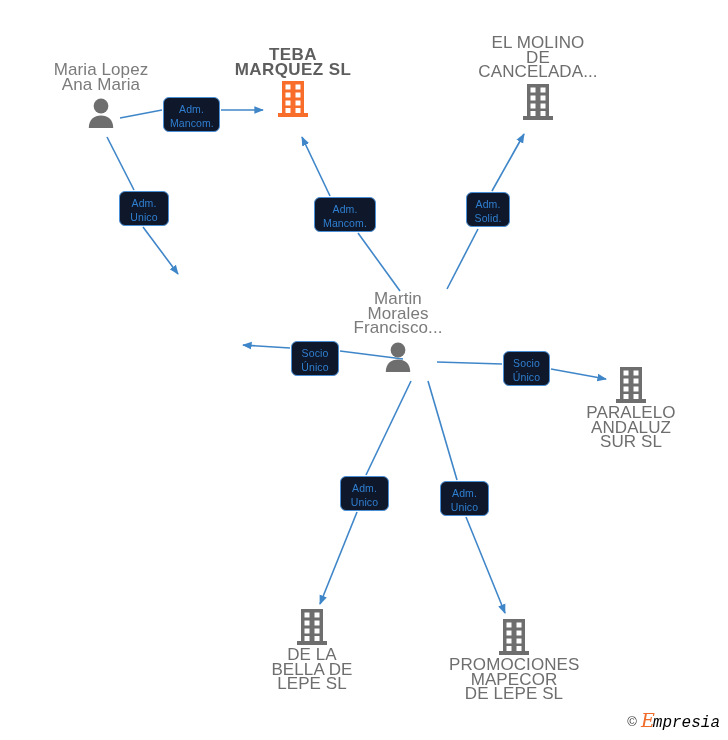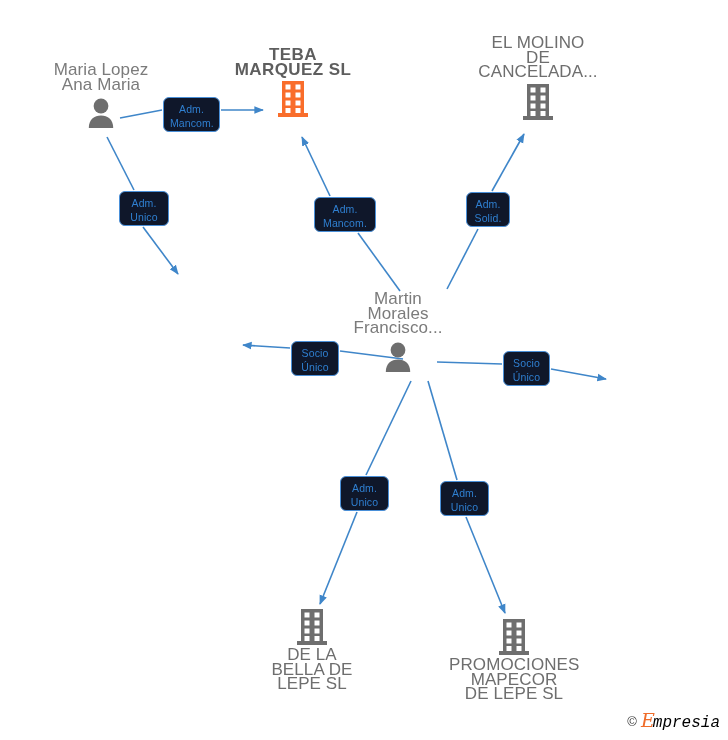--- a/index.html
+++ b/index.html
@@ -188,20 +188,37 @@
   <div class="node" style="left:398px; top:292px;">
     <div class="node-label">Martin
 Morales
 Francisco...</div>
     <svg class="node-icon icon-gap-top" width="28" height="32" viewBox="0 0 28 32">
       <circle cx="14" cy="10" r="7.4" fill="#6e6e6e"></circle>
       <path d="M 1.8 32 C 1.8 23.6 7.2 19.6 14 19.6 C 20.8 19.6 26.2 23.6 26.2 32 Z" fill="#6e6e6e"></path>
     </svg>
   </div>
 
+  <div class="node" style="left:631px; top:367px;">
+    <svg class="node-icon icon-gap-bot" width="30" height="36" viewBox="0 0 30 36">
+      <rect x="4" y="0" width="22" height="32" fill="#6e6e6e"></rect>
+      <rect x="0" y="32" width="30" height="4" fill="#6e6e6e"></rect>
+      <rect x="7.5" y="3.5" width="5" height="5" fill="#ffffff"></rect>
+      <rect x="17.5" y="3.5" width="5" height="5" fill="#ffffff"></rect>
+      <rect x="7.5" y="11.5" width="5" height="5" fill="#ffffff"></rect>
+      <rect x="17.5" y="11.5" width="5" height="5" fill="#ffffff"></rect>
+      <rect x="7.5" y="19.5" width="5" height="5" fill="#ffffff"></rect>
+      <rect x="17.5" y="19.5" width="5" height="5" fill="#ffffff"></rect>
+      <rect x="7.5" y="27" width="5" height="5" fill="#ffffff"></rect>
+      <rect x="17.5" y="27" width="5" height="5" fill="#ffffff"></rect>
+    </svg>
+    <div class="node-label company">PARALELO
+ANDALUZ
+SUR  SL</div>
+  </div>
 
   <div class="node" style="left:312px; top:609px;">
     <svg class="node-icon icon-gap-bot" width="30" height="36" viewBox="0 0 30 36">
       <rect x="4" y="0" width="22" height="32" fill="#6e6e6e"></rect>
       <rect x="0" y="32" width="30" height="4" fill="#6e6e6e"></rect>
       <rect x="7.5" y="3.5" width="5" height="5" fill="#ffffff"></rect>
       <rect x="17.5" y="3.5" width="5" height="5" fill="#ffffff"></rect>
       <rect x="7.5" y="11.5" width="5" height="5" fill="#ffffff"></rect>
       <rect x="17.5" y="11.5" width="5" height="5" fill="#ffffff"></rect>
       <rect x="7.5" y="19.5" width="5" height="5" fill="#ffffff"></rect>

